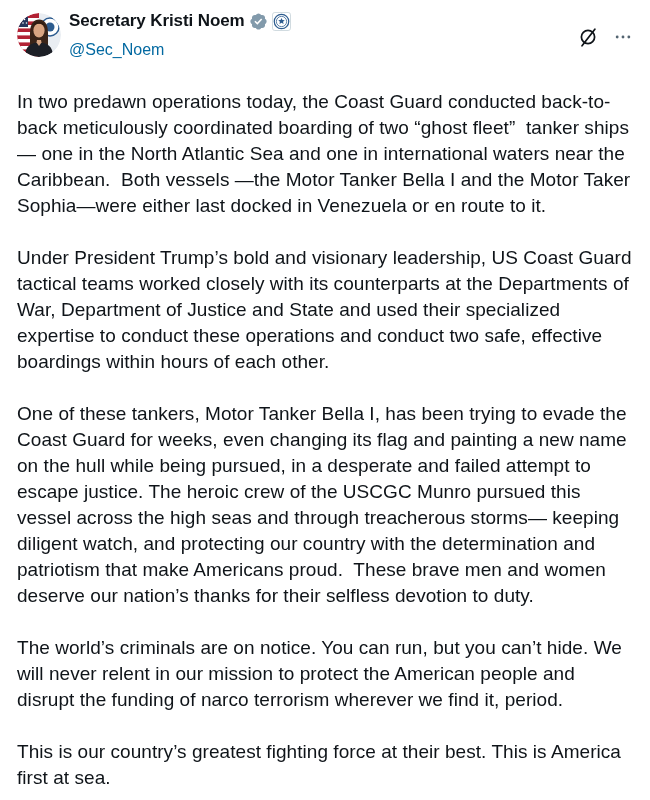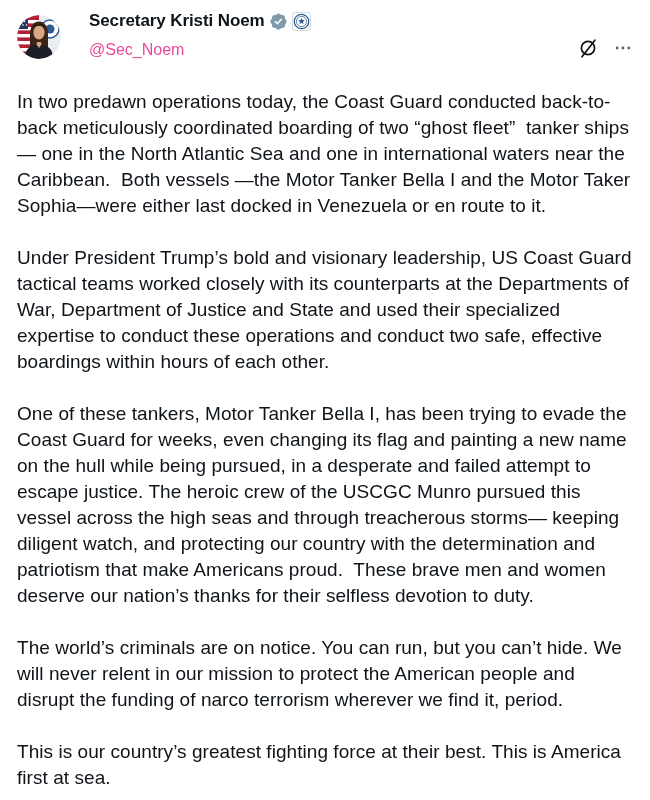--- a/index.html
+++ b/index.html
@@ -7,22 +7,22 @@
   body {
     background: #ffffff;
     font-family: "Liberation Sans", sans-serif;
     color: #0f1419;
   }
   .post { padding: 10px 17px 0 17px; }
 
   
   .post-header {
     display: flex;
-    align-items: flex-end;
-    gap: 28px;
+    align-items: center;
+    gap: 8px;
   }
   .avatar {
     width: 44px; height: 44px;
     border-radius: 50%;
     overflow: hidden;
     flex: 0 0 44px;
     cursor: pointer;
   }
   .avatar svg { display: block; width: 44px; height: 44px; }
   .id-block { flex: 1 1 auto; padding-top: 1px; }
@@ -31,21 +31,21 @@
     font-size: 17px;
     font-weight: 700;
     color: #0f1419;
     letter-spacing: -0.1px;
     cursor: pointer;
   }
   .badge { display: inline-flex; align-items: center; }
   .badge svg { display: block; }
   .handle {
     font-size: 16px;
-    color: #ec4899;
+    color: #0369a1;
     margin-top: 10px;
     cursor: pointer;
   }
   .header-actions {
     display: flex;
     align-items: center;
     gap: 14px;
     padding-top: 4px;
   }
   .icon-btn { cursor: pointer; display: inline-flex; }

